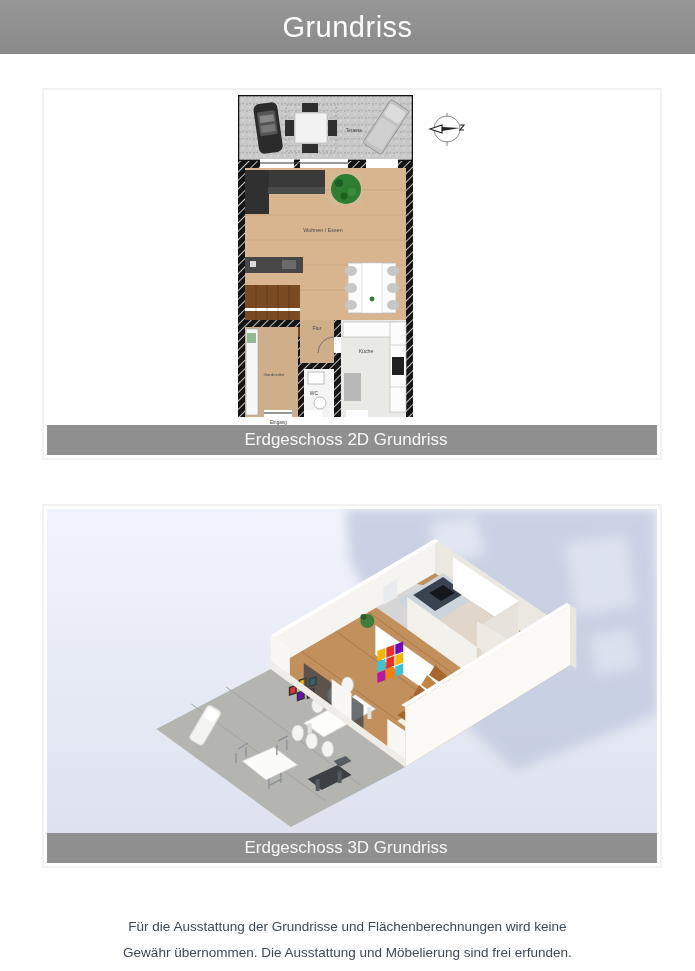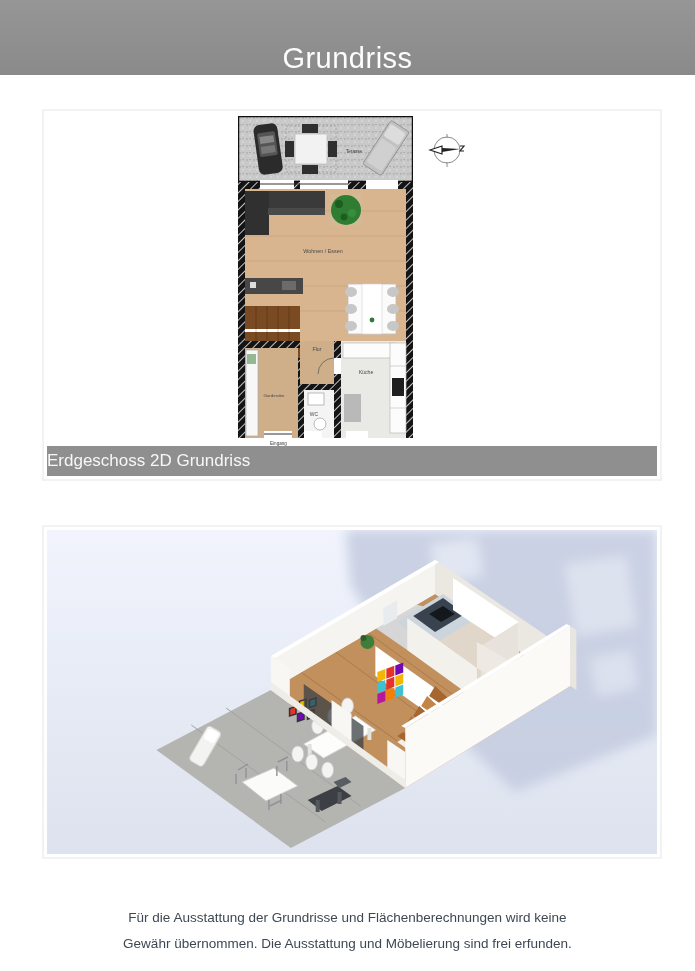--- a/index.html
+++ b/index.html
@@ -1,22 +1,22 @@
 <!DOCTYPE html>
 <html><head>
 <meta charset="utf-8">
 <style>
   * { margin:0; padding:0; box-sizing:border-box; }
   html,body { background:#ffffff; width:695px; font-family:"Liberation Sans", sans-serif; }
   .page { width:695px; min-height:971px; background:#fff; }
 
   
   .header-bar{
-    height:75px; background:linear-gradient(#969696,#8a8a8a);
-    display:flex; align-items:flex-end; justify-content:center;
+    height:54px; background:linear-gradient(#969696,#8a8a8a);
+    display:flex; align-items:center; justify-content:center;
   }
   .header-bar h1{
     color:#fdfdfd; font-size:29px; font-weight:400; letter-spacing:.5px;
   }
 
   
   .card{
     width:620px; margin-left:42px; margin-top:34px;
     border:2px solid #f2f2f2; background:#fff; padding:3px;
   }
@@ -27,21 +27,21 @@
     display:flex; justify-content:center; align-items:flex-start;
   }
   .plan-row{ display:flex; align-items:flex-start; }
   .plan-row svg.plan{ display:block; margin-top:2px; }
   .compass{ margin-left:14px; margin-top:12px; }
   .img-area.plan3d{ height:324px; }
   .img-area.plan3d svg{ display:block; width:100%; height:100%; }
 
   .caption-bar{
     height:30px; background:#8f8f8f; color:#f7f7f7;
-    font-size:17px; line-height:30px; text-align:left;
+    font-size:17px; line-height:30px; text-align:center;
     padding-right:12px; font-weight:400;
   }
 
   
   .footer{
     margin-top:46px; padding-bottom:14px; text-align:center;
     color:#3d4854; font-size:13.5px; line-height:26px;
   }
   text{ font-family:"Liberation Sans", sans-serif; }
 </style>
@@ -369,20 +369,21 @@
           <polygon points="342,244 360,258 360,222 342,210" fill="#f8f7f4"></polygon>
           <polygon points="225,160 360,258 360,250 225,152" fill="#efede8"></polygon>
         </g>
 
         <g>
           <circle cx="322" cy="112" r="7" fill="#3f7d3a"></circle>
           <circle cx="318" cy="108" r="3" fill="#2c5e28"></circle>
         </g>
       </svg>
     </div>
+    <div class="caption-bar">Erdgeschoss 3D Grundriss</div>
   </div>
 
   <div class="footer">
     <div>Für die Ausstattung der Grundrisse und Flächenberechnungen wird keine</div>
     <div>Gewähr übernommen. Die Ausstattung und Möbelierung sind frei erfunden.</div>
   </div>
 
 </div>
 
 </body></html>

